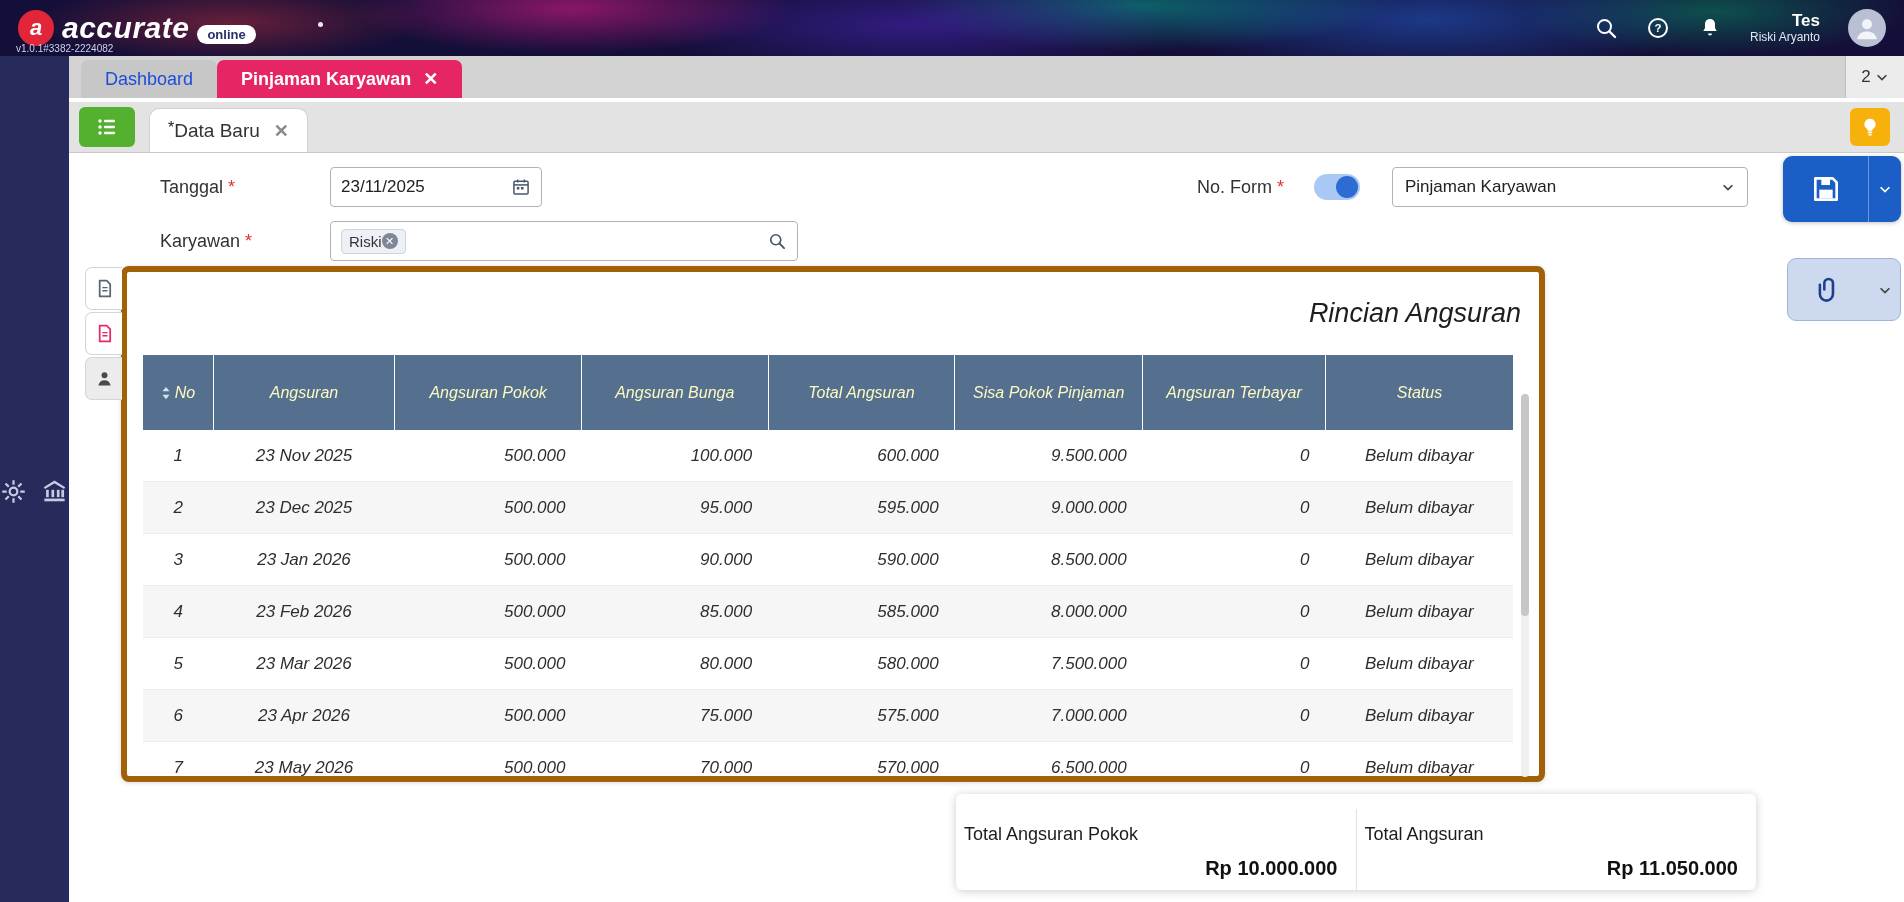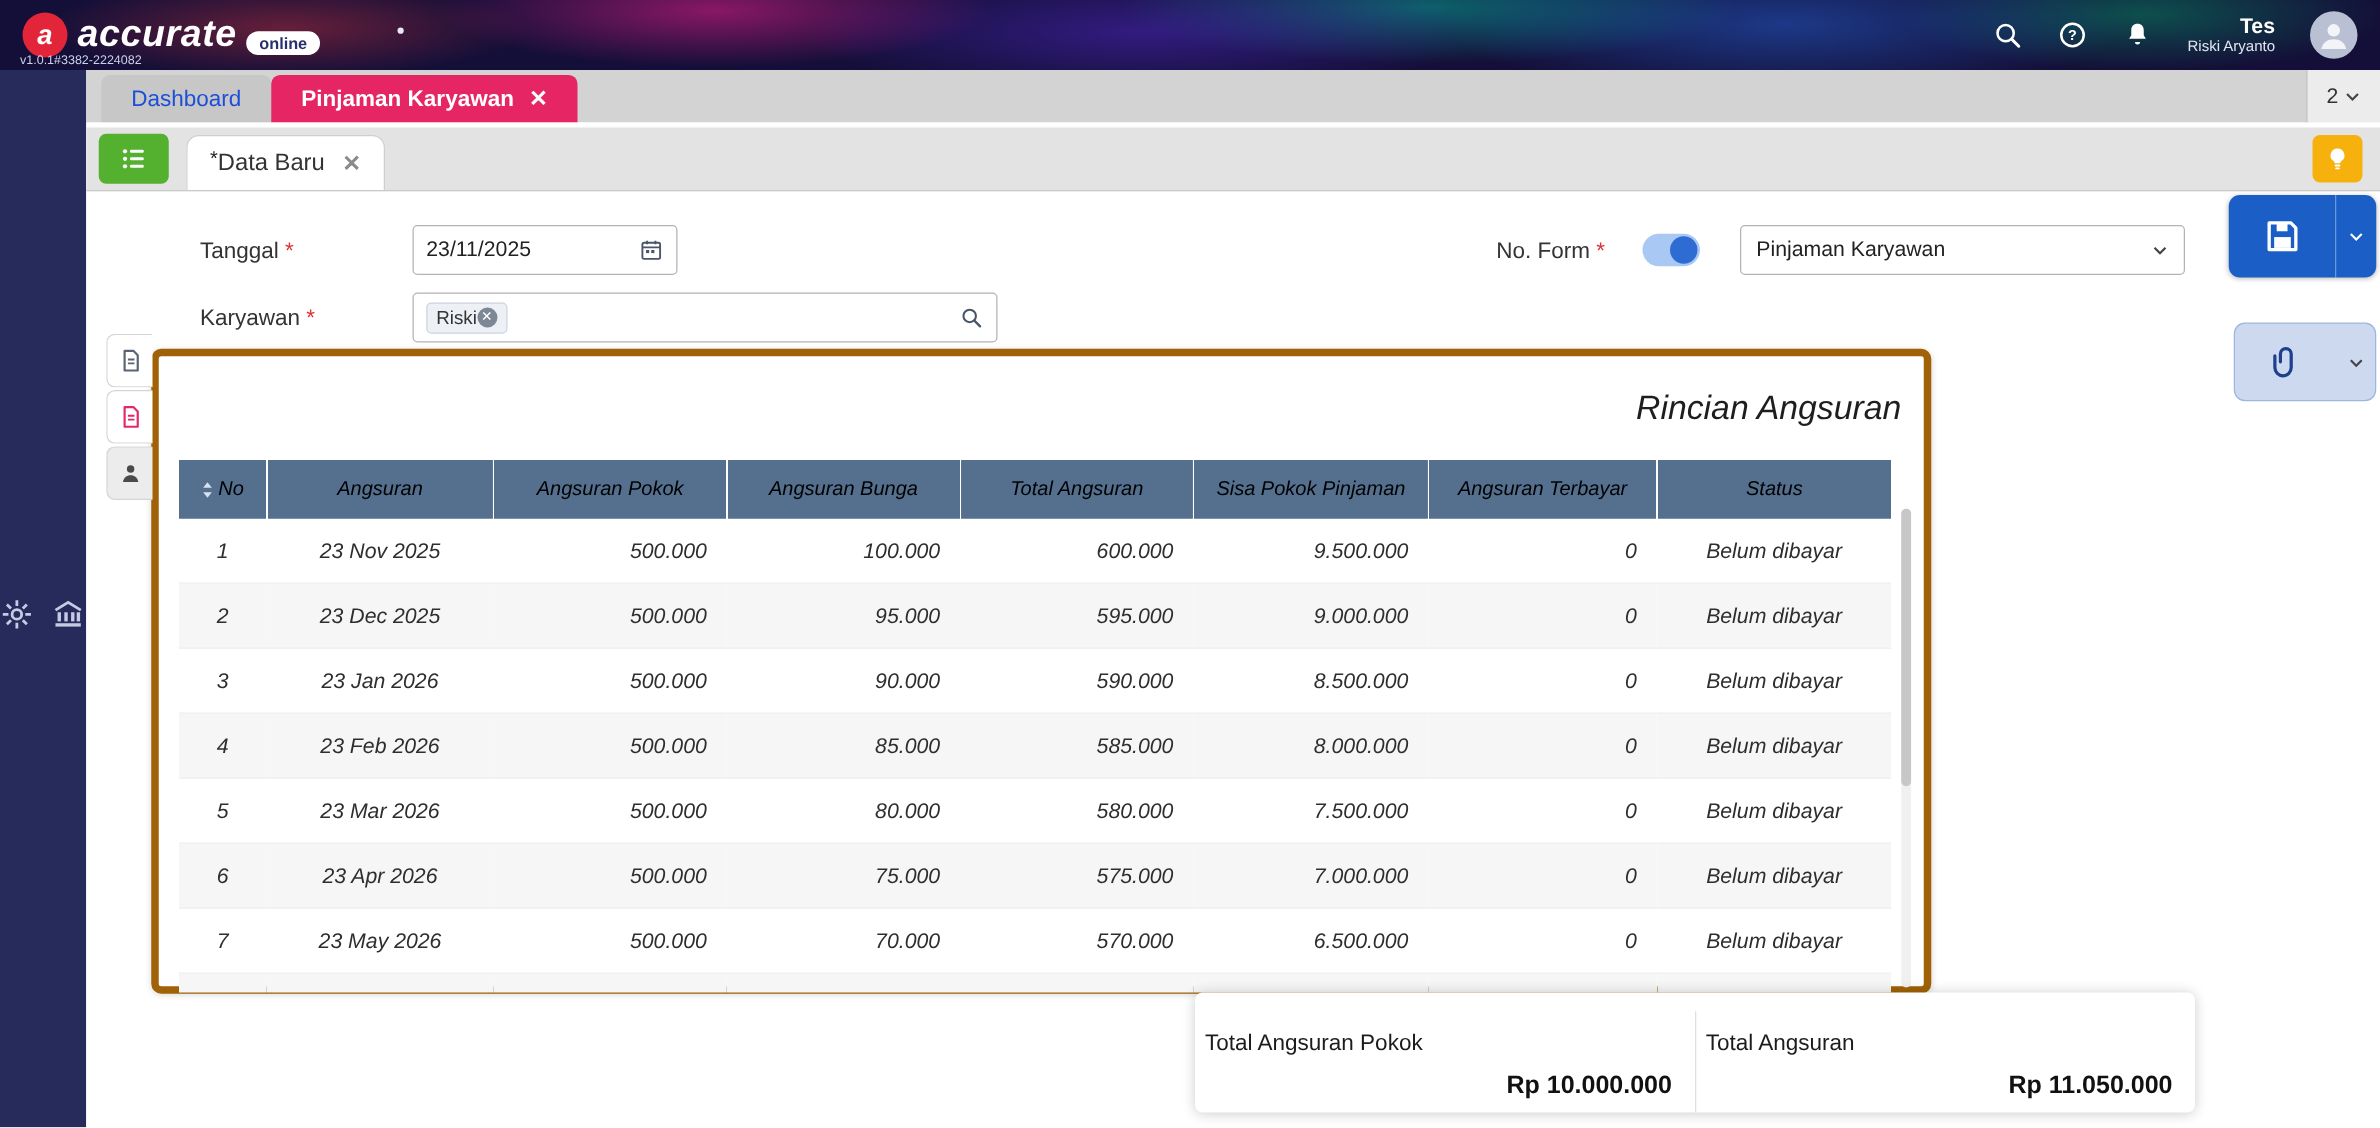--- a/index.html
+++ b/index.html
@@ -66,21 +66,21 @@
   .doc-tab{margin-left:14px;height:43px;background:#fff;border:1px solid #cfcfcf;border-bottom:none;
            border-radius:10px 10px 0 0;display:flex;align-items:center;padding:0 18px;gap:14px;
            font-size:19px;color:#333;cursor:pointer;}
   .doc-tab .dirty{font-size:16px;position:relative;top:-4px;color:#222;}
   .doc-tab .tab-close{color:#8a8a8a;}
   .btn-bulb{position:absolute;right:14px;top:6px;width:40px;height:38px;background:#f7b10d;
             border-radius:6px;display:flex;align-items:center;justify-content:center;cursor:pointer;}
   .btn-bulb svg{width:22px;height:22px;}
 
   
-  .form-area{position:relative;height:113px;margin-top:13px;}
+  .form-area{position:relative;height:113px;}
   .f-label{position:absolute;font-size:18px;color:#333;}
   .req{color:#e03131;margin-left:5px;}
   .lbl-tanggal{left:91px;top:24px;}
   .lbl-karyawan{left:91px;top:78px;}
   .lbl-noform{left:1128px;top:24px;}
   .input{position:absolute;background:#fff;border:1px solid #b3b3b3;border-radius:4px;height:40px;
          display:flex;align-items:center;padding:0 10px;font-size:17px;box-sizing:border-box;
          cursor:text;}
   .date-input{left:261px;top:14px;width:212px;justify-content:space-between;}
   .karyawan-input{left:261px;top:68px;width:468px;justify-content:space-between;}
@@ -114,22 +114,22 @@
   .btn-attach .icon-area svg{width:28px;height:28px;}
   .btn-attach .chev-area{width:30px;display:flex;align-items:center;justify-content:center;color:#33425e;}
 
   
   .panel{margin-left:52px;width:1424px;height:516px;background:#fff;border:6px solid #a16207;
          border-radius:8px;box-shadow:0 1px 5px rgba(0,0,0,.15);box-sizing:border-box;position:relative;font-style:italic;}
   .panel-title{height:83px;display:flex;align-items:center;justify-content:flex-end;
                padding-right:18px;font-size:27px;color:#1e1e1e;}
   .tbl-wrap{margin:0 10px 0 16px;height:426px;overflow:hidden;position:relative;}
   table.grid{width:calc(100% - 16px);border-collapse:collapse;font-size:17px;table-layout:fixed;}
-  table.grid th{background:#54708e;color:#000000;font-weight:normal;height:39px;font-size:16px;
-                border-right:1px solid rgba(255,255,255,.14);text-align:center;padding:4px 6px;
+  table.grid th{background:#54708e;color:#fef9c3;font-weight:normal;height:39px;font-size:16px;
+                border-right:1px solid rgba(255,255,255,.14);text-align:center;padding:18px 6px;
                 overflow:hidden;white-space:nowrap;cursor:pointer;}
   table.grid th:last-child{border-right:none;}
   table.grid th:nth-child(1){width:4.6%;}
   table.grid th:nth-child(2){width:13.3%;}
   table.grid th:nth-child(3),table.grid th:nth-child(4),table.grid th:nth-child(5){width:13.7%;}
   table.grid th:nth-child(6){width:13.8%;}
   table.grid th:nth-child(7){width:13.4%;}
   table.grid th:nth-child(8){width:13.8%;}
   table.grid td{height:51px;border-bottom:1px solid #ededed;color:#2e2e2e;padding:0 16px;
                 text-align:right;white-space:nowrap;overflow:hidden;}

